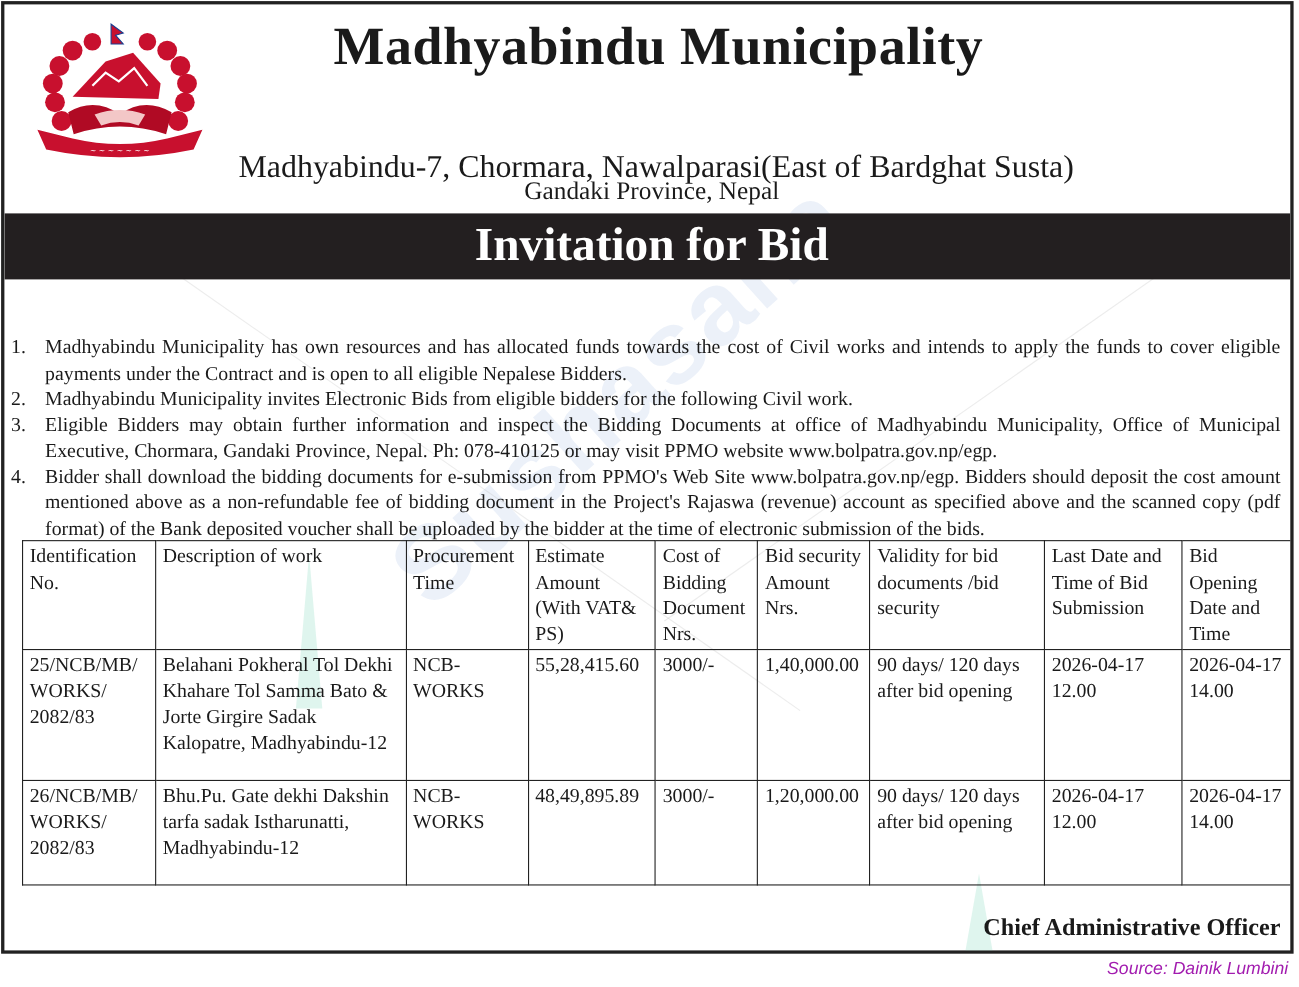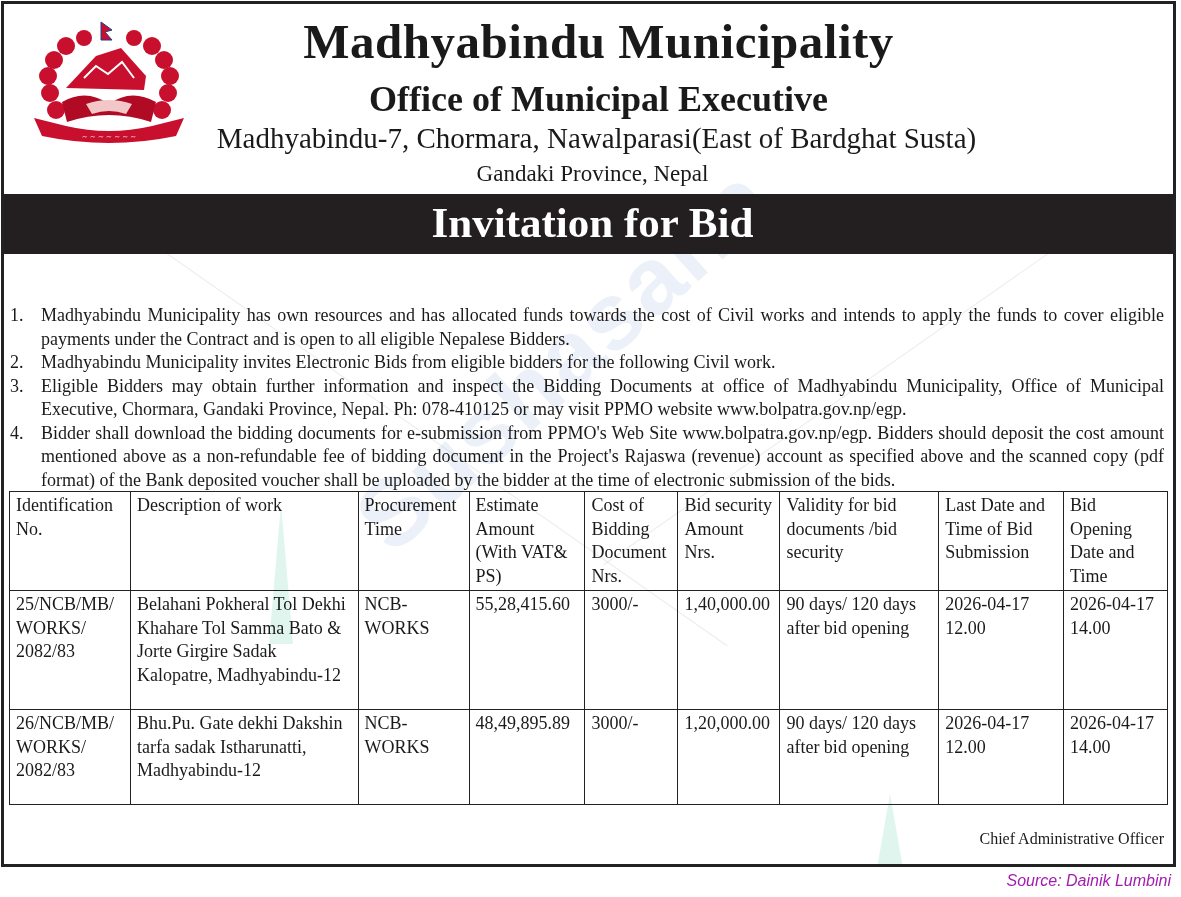--- a/index.html
+++ b/index.html
@@ -6,39 +6,39 @@
   body { width: 1181px; height: 897px; position: relative; overflow: hidden;
          font-family: "Liberation Serif", "DejaVu Serif", serif; color: #1a1a1a; }
   .frame { position: absolute; left: 1px; top: 1px; width: 1175px; height: 866px;
            border: 3px solid #222; box-sizing: border-box; background: #fff; overflow: hidden; }
   .header { position: absolute; left: 0; top: 0; width: 100%; height: 190px; }
   .logo { position: absolute; left: 22px; top: 14px; width: 166px; height: 130px; }
   .title { position: absolute; left: 0; right: 0; top: 9px; text-align: center;
            font-size: 49px; font-weight: bold; letter-spacing: 0.5px; padding-left: 20px; }
   .subtitle { position: absolute; left: 0; right: 0; top: 74px; text-align: center;
               font-size: 36px; font-weight: bold; padding-left: 20px; }
-  .address { position: absolute; left: 0; right: 0; top: 118px; text-align: center;
+  .address { position: absolute; left: 0; right: 0; top: 132px; text-align: center;
              font-size: 29px; padding-left: 16px; }
   .province { position: absolute; left: 0; right: 0; top: 157px; text-align: center;
               font-size: 23px; padding-left: 8px; }
   .banner { position: absolute; left: 0; top: 190px; width: 100%; height: 60px; background: #231f20;
             color: #fff; text-align: center; font-size: 43px; font-weight: bold; line-height: 58px;
             padding-left: 8px; box-sizing: border-box; }
   .pubdates { position: absolute; right: 9px; top: 253px; text-align: right; font-size: 18px; line-height: 23px; }
   .points { position: absolute; left: 6px; right: 9px; top: 300px; font-size: 18px; line-height: 23.5px; margin: 0; padding: 0; list-style: none; }
   .points li { position: relative; padding-left: 31px; text-align: justify; }
   .points li .num { position: absolute; left: 0; top: 0; }
-  table.bids { position: absolute; left: 5px; top: 487px; width: 1159px; border-collapse: collapse;
+  table.bids { position: absolute; left: 16px; top: 487px; width: 1159px; border-collapse: collapse;
                font-size: 18px; line-height: 23.5px; }
   table.bids th, table.bids td { border: 1.5px solid #222; vertical-align: top; text-align: left;
                font-weight: normal; padding: 2px 6px 2px 6px; }
   table.bids thead tr { height: 97px; }
   .row1 td { height: 114px; }
   .row2 td { height: 90px; }
-  .signature { position: absolute; right: 9px; top: 826px; font-size: 16px; font-weight: normal; }
+  .signature { position: absolute; right: 9px; top: 826px; font-size: 22px; font-weight: bold; }
   .source { position: absolute; right: 10px; top: 872px; font-family: "Liberation Sans", "DejaVu Sans", sans-serif;
             font-style: italic; font-size: 16px; color: #a21caf; }
   .watermark { position: absolute; left: 300px; top: 300px; transform: rotate(-42deg);
                font-family: "Liberation Sans", sans-serif; font-weight: bold; font-size: 95px;
                color: rgba(70,120,200,0.10); pointer-events: none; letter-spacing: 2px; }
   .wm-line { position: absolute; height: 1px; background: rgba(180,180,180,0.25); pointer-events: none; }
   .wm-arrow { position: absolute; width: 0; height: 0; pointer-events: none; }
 </style>
 </head>
 <body>
@@ -71,21 +71,20 @@
           <path d="M36 84 Q60 70 83 86 Q105 70 130 84 L125 104 Q83 90 41 104 Z" fill="#b00a24"></path>
           <path d="M8 100 L40 108 Q83 118 126 108 L158 100 L150 118 Q83 132 16 118 Z"></path>
         </g>
         <path d="M58 60 L70 48 L82 56 L96 44 L108 60" stroke="#fff" stroke-width="2" fill="none"></path>
         <path d="M75 4 L75 22 L86 22 L79 14 L86 12 Z" fill="#c8102e" stroke="#1a3d8f" stroke-width="1"></path>
         <path d="M60 86 Q83 78 106 86 L100 96 Q83 90 66 96 Z" fill="#f3c7c7"></path>
         <text x="83" y="121" text-anchor="middle" font-size="7" fill="#fff" font-family="DejaVu Sans, sans-serif">~ ~ ~ ~ ~ ~ ~</text>
       </svg>
     </div>
     <div class="title">Madhyabindu Municipality</div>
-    <div class="subtitle">Office of Municipal Executive</div>
     <div class="address">Madhyabindu-7, Chormara, Nawalparasi(East of Bardghat Susta)</div>
     <div class="province">Gandaki Province, Nepal</div>
   </div>
 
   <div class="banner">Invitation for Bid</div>
 
   <div class="pubdates">
   </div>
 
   <ol class="points">

